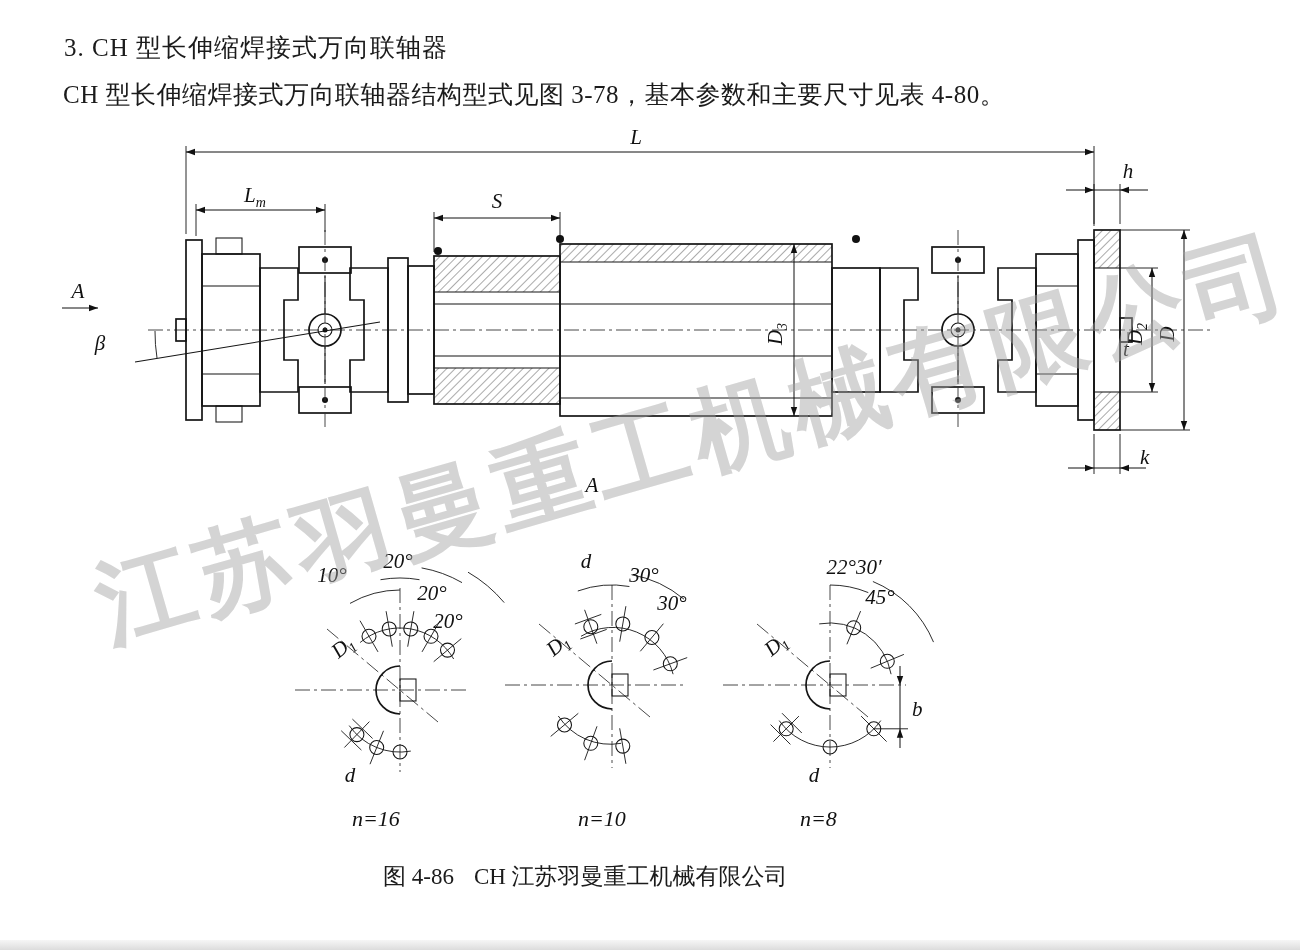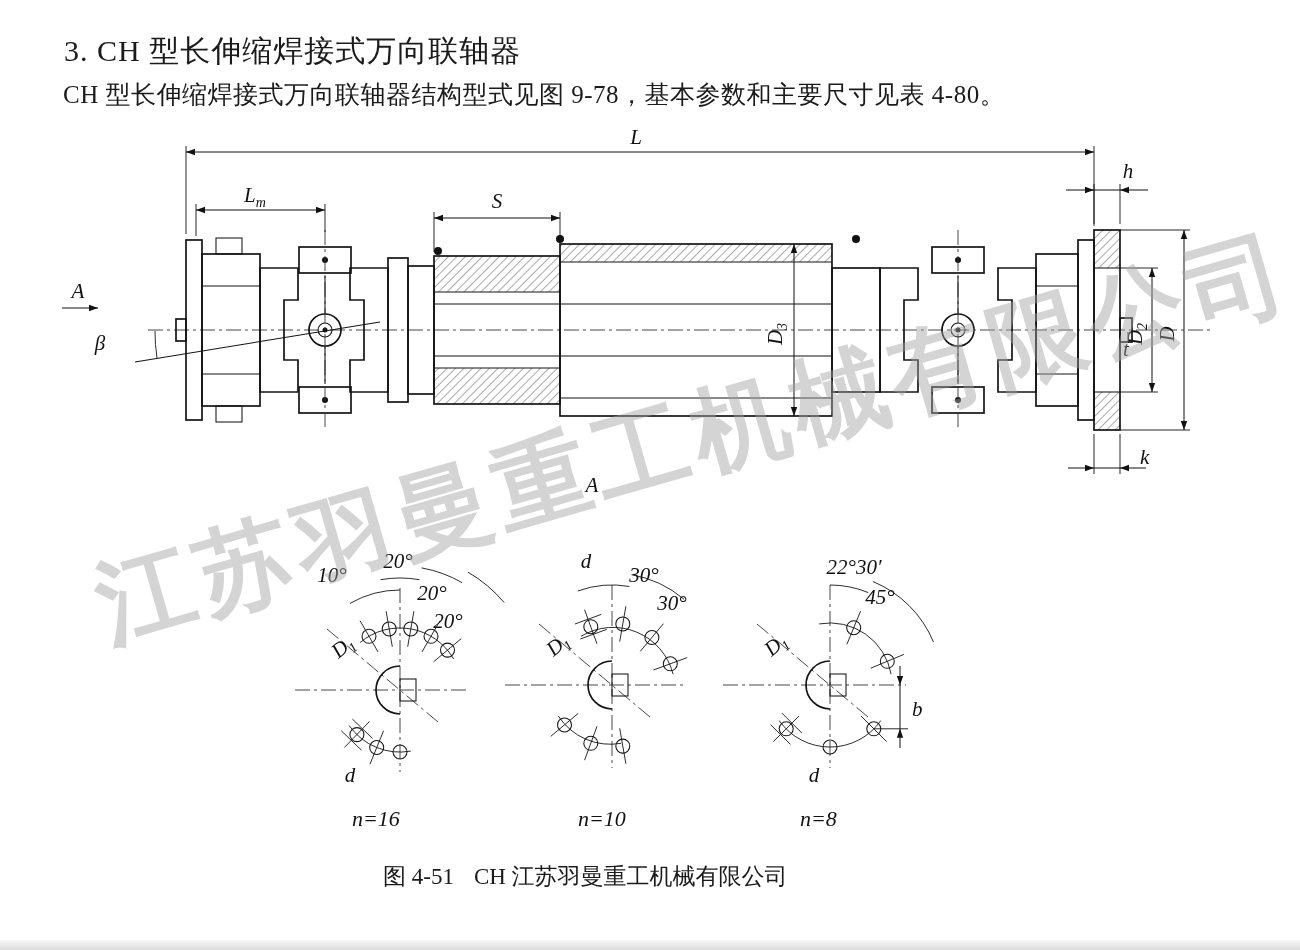--- a/index.html
+++ b/index.html
@@ -1,21 +1,21 @@
 <!DOCTYPE html>
 <html><head>
 <meta charset="utf-8">
 <style>
   html,body { margin:0; padding:0; }
   body {
     width:1300px; height:950px; position:relative; background:#ffffff;
     font-family:"Liberation Serif", serif; overflow:hidden;
   }
   .page-text { position:absolute; color:#1b1b1b; white-space:nowrap; }
-  #heading  { left:64px; top:31px;  font-size:30px; letter-spacing:1px; }
+  #heading  { left:64px; top:31px;  font-size:25px; letter-spacing:1px; }
   #bodytext { left:63px; top:78px;  font-size:25px; letter-spacing:0.5px; }
   #caption  { left:383px; top:861px; font-size:23px; }
   #caption .cap-gap { display:inline-block; width:20px; }
   #watermark {
     position:absolute; left:100px; top:545px; z-index:6;
     font-family:"Liberation Sans", sans-serif; font-weight:700;
     font-size:96px; letter-spacing:7px; color:#a3a3a3; opacity:.46;
     transform:rotate(-16deg); transform-origin:0 50%;
     white-space:nowrap; pointer-events:none;
   }
@@ -29,21 +29,21 @@
   .cl  { fill:none; stroke:#333333; stroke-width:0.9; stroke-dasharray:15 4 3 4; }
   .dim { fill:none; stroke:#111111; stroke-width:1; }
   .ext { fill:none; stroke:#111111; stroke-width:0.9; }
   .lbl { font-family:"Liberation Serif", serif; font-style:italic; font-size:21px; fill:#111; }
   .lbl-n { font-size:22px; }
 </style>
 </head>
 <body>
 
 <div id="heading" class="page-text">3. CH 型长伸缩焊接式万向联轴器</div>
-<div id="bodytext" class="page-text">CH 型长伸缩焊接式万向联轴器结构型式见图 9-78，基本参数和主要尺寸见表 4-80。</div>
+<div id="bodytext" class="page-text">CH 型长伸缩焊接式万向联轴器结构型式见图 3-78，基本参数和主要尺寸见表 4-80。</div>
 
 <svg id="fig" width="1300" height="950" viewBox="0 0 1300 950">
   <defs>
     <marker id="arr" viewBox="0 0 10 10" refX="9.5" refY="5" markerWidth="10" markerHeight="10" orient="auto-start-reverse">
       <path d="M0.5,1.8 L9.5,5 L0.5,8.2 Z" fill="#111"></path>
     </marker>
     <pattern id="hatch" width="6" height="6" patternUnits="userSpaceOnUse" patternTransform="rotate(45)">
       <line x1="0" y1="0" x2="0" y2="6" stroke="#2a2a2a" stroke-width="0.8"></line>
     </pattern>
   </defs>
@@ -284,15 +284,15 @@
 
     <line class="sl" x1="770.6" y1="724.6" x2="790.4" y2="744.4"></line>
     <line class="sl" x1="782" y1="713.2" x2="801.8" y2="733"></line>
     <text class="lbl" x="814" y="782" text-anchor="middle">d</text>
     <text class="lbl lbl-n" x="800" y="826" text-anchor="start">n=8</text>
   </g>
 </svg>
 
 <div id="watermark">江苏羽曼重工机械有限公司</div>
 
-<div id="caption" class="page-text"><span>图 4-51</span><span class="cap-gap"></span><span>CH 江苏羽曼重工机械有限公司</span></div>
+<div id="caption" class="page-text"><span>图 4-86</span><span class="cap-gap"></span><span>CH 江苏羽曼重工机械有限公司</span></div>
 
 <div id="bottom-strip"></div>
 
 </body></html>

